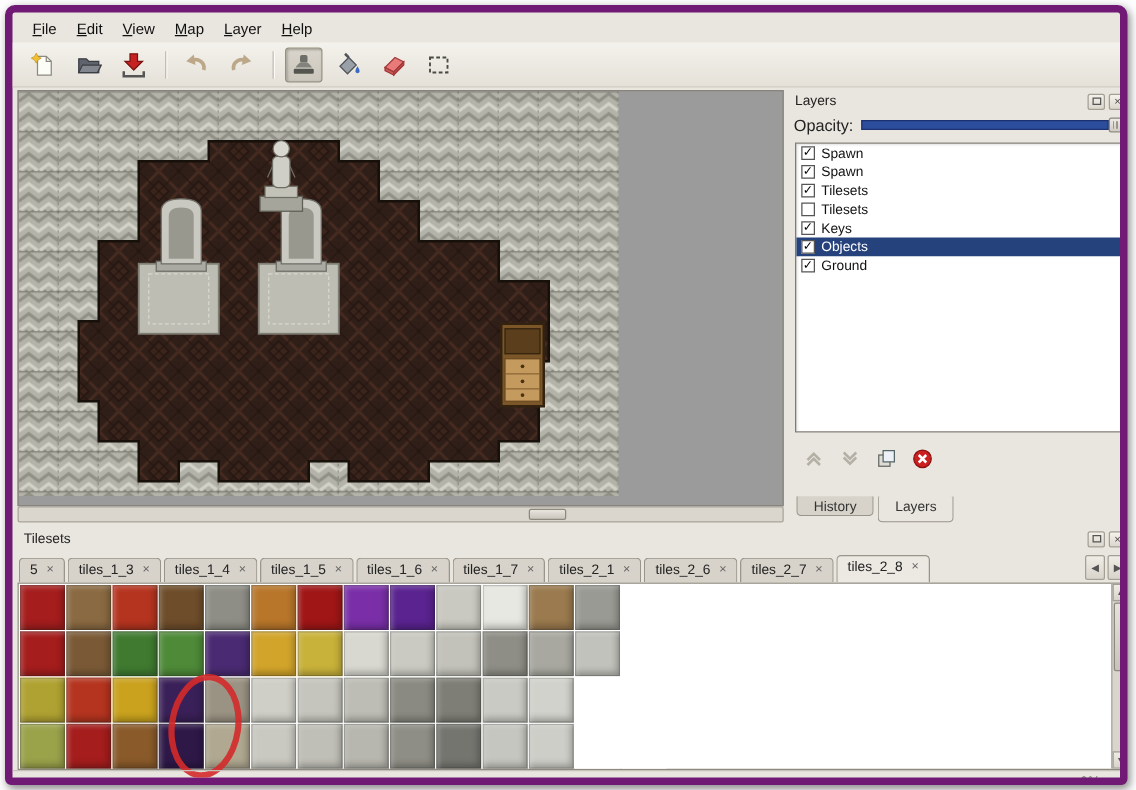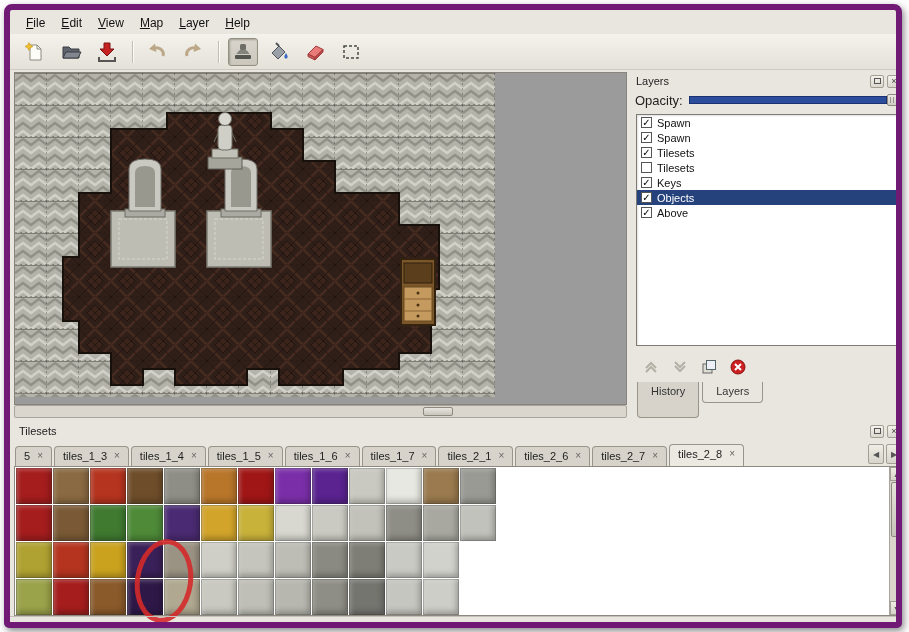--- a/index.html
+++ b/index.html
@@ -52,21 +52,21 @@
                  background:repeating-linear-gradient(90deg,#9a968c 0 1px,transparent 1px 3px);}
   .layer-list{position:absolute;left:5px;right:5px;top:42px;height:232px;background:#fff;
               border:1px solid #7f7b73;box-shadow:inset 1px 1px 2px rgba(0,0,0,.12);overflow:hidden;}
   .layer-row{display:flex;align-items:center;height:15px;font-size:11px;color:#111;padding-left:2px;}
   .layer-row.selected{background:#25427d;color:#fff;}
   .checkbox{display:inline-block;width:11px;height:11px;border:1px solid #555;background:#fff;color:#000;
             font-size:10px;line-height:9px;text-align:center;margin:0 5px 0 2px;flex:0 0 auto;}
   .layer-actions{position:absolute;left:10px;top:284px;height:22px;display:flex;gap:9px;align-items:center;}
   .abtn{width:20px;height:20px;display:flex;align-items:center;justify-content:center;border-radius:2px;}
   .dock-tabs{position:absolute;left:6px;bottom:0;display:flex;align-items:flex-start;}
-  .dock-tab{font-size:11px;color:#333;padding:3px 13px 20px;background:#d7d3ca;border:1px solid #9a958b;
+  .dock-tab{font-size:11px;color:#333;padding:3px 13px 0;background:#d7d3ca;border:1px solid #9a958b;
             border-top:none;border-radius:0 0 4px 4px;margin-right:3px;}
   .dock-tab.active{background:#e9e6df;padding-bottom:5px;}
 
   
   .tilesets-panel{position:absolute;left:4px;top:412px;width:890px;height:194px;}
   .ts-tabs{position:absolute;left:1px;top:18px;right:36px;height:26px;display:flex;align-items:flex-end;overflow:hidden;}
   .ts-tab{display:flex;align-items:center;gap:7px;font-size:11px;color:#222;padding:3px 8px 4px;
           background:#d7d3ca;border:1px solid #9a958b;border-bottom:none;border-radius:4px 4px 0 0;margin-right:2px;white-space:nowrap;}
   .ts-tab.active{background:#ece9e2;padding-bottom:6px;}
   .ts-close{font-size:10px;color:#666;line-height:10px;}
@@ -283,21 +283,21 @@
           <div class="layer-row">
             <span class="checkbox">✓</span>
             <span class="layer-name">Keys</span>
           </div>
           <div class="layer-row selected">
             <span class="checkbox">✓</span>
             <span class="layer-name">Objects</span>
           </div>
           <div class="layer-row">
             <span class="checkbox">✓</span>
-            <span class="layer-name">Above</span>
+            <span class="layer-name">Ground</span>
           </div>
         </div>
       <div class="layer-actions">
           <div class="abtn">
             <svg width="18" height="18" viewBox="0 0 18 18">
               <path d="M4 10 L9 5 L14 10 M4 14 L9 9 L14 14" fill="none" stroke="#b4b0a6" stroke-width="2"></path>
             </svg>
           </div>
           <div class="abtn">
             <svg width="18" height="18" viewBox="0 0 18 18">

